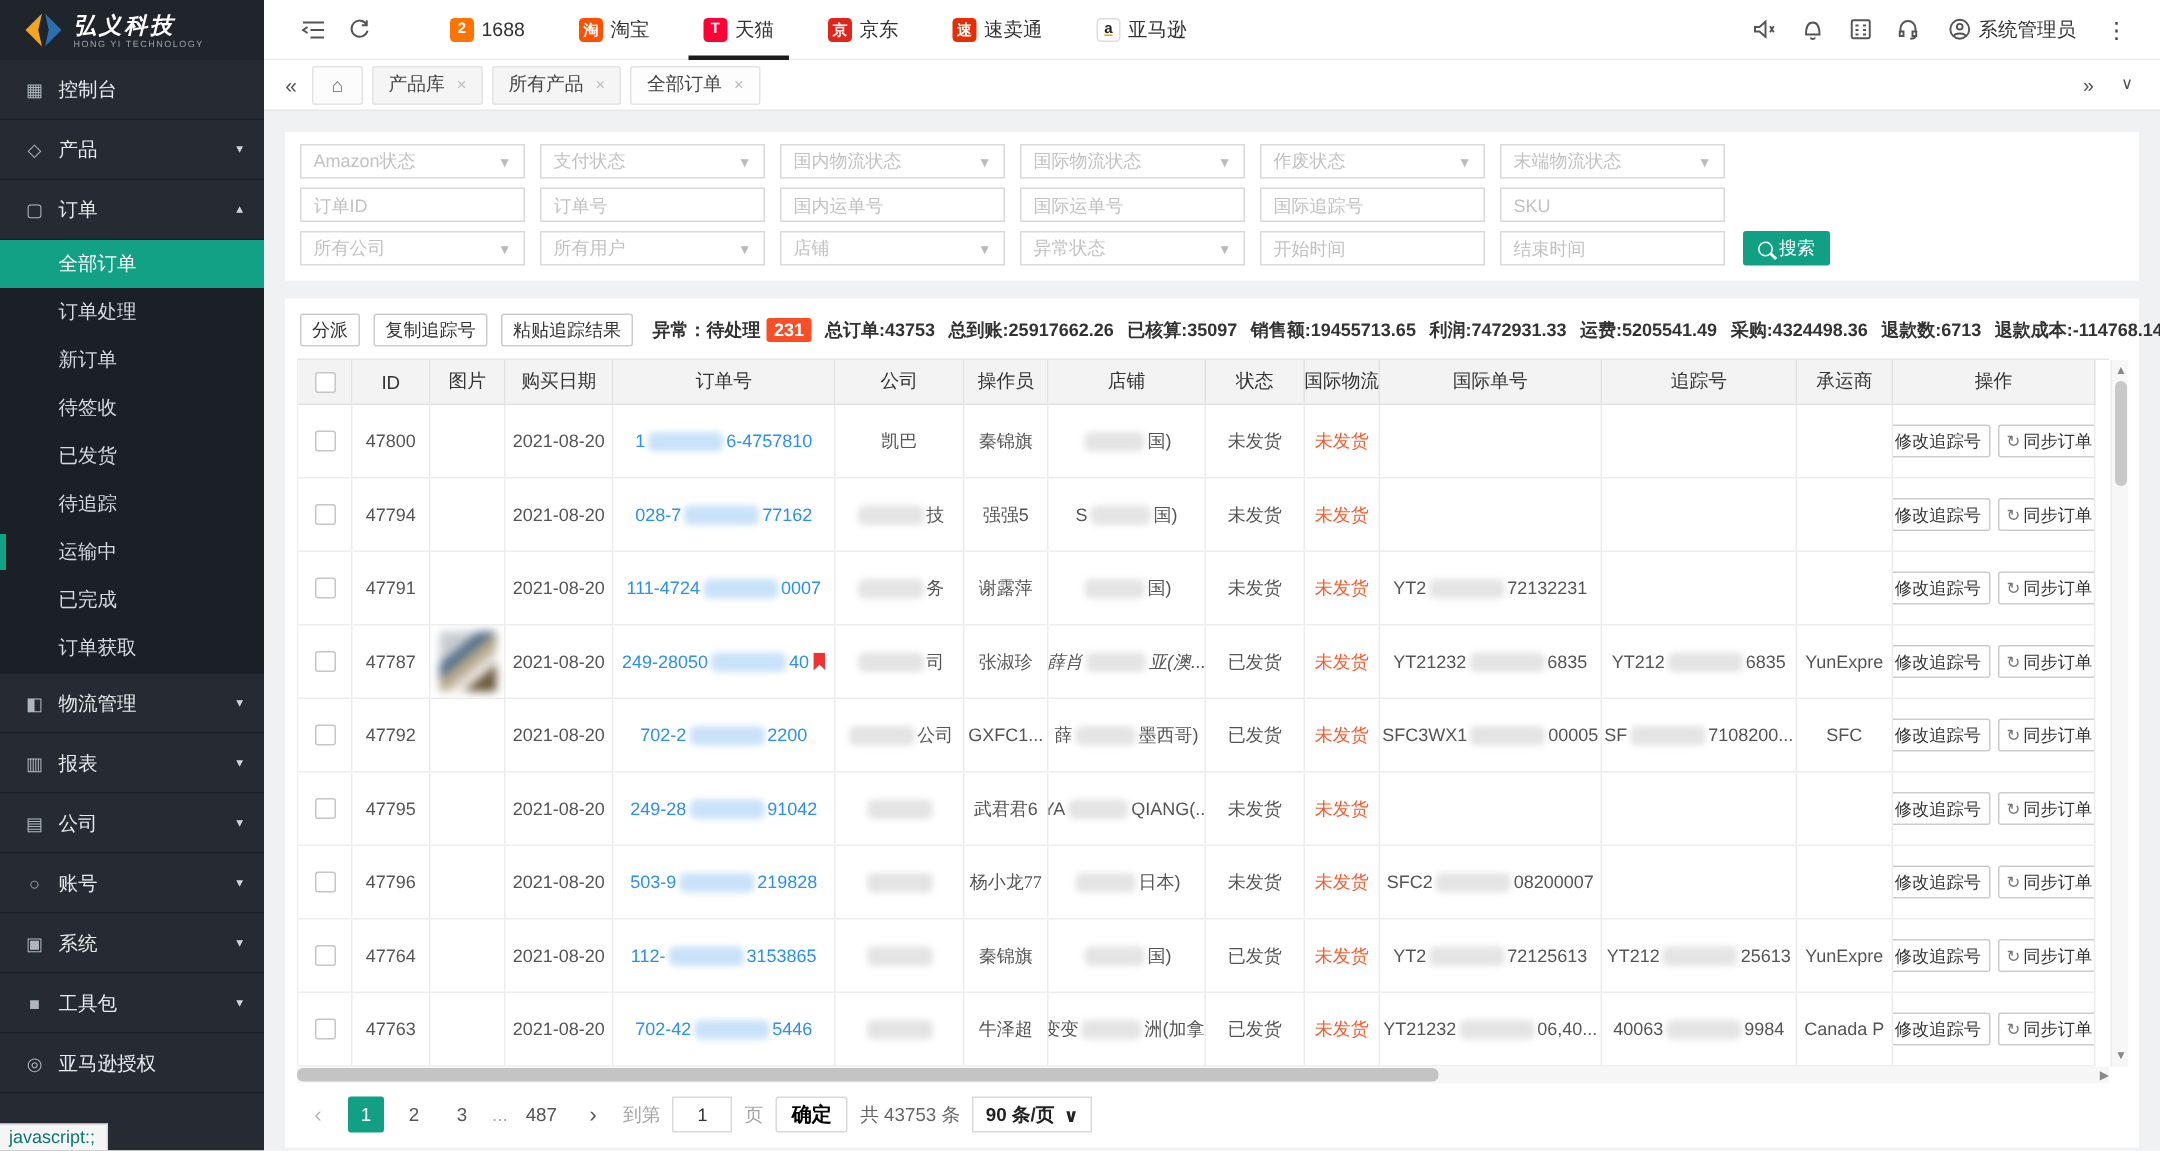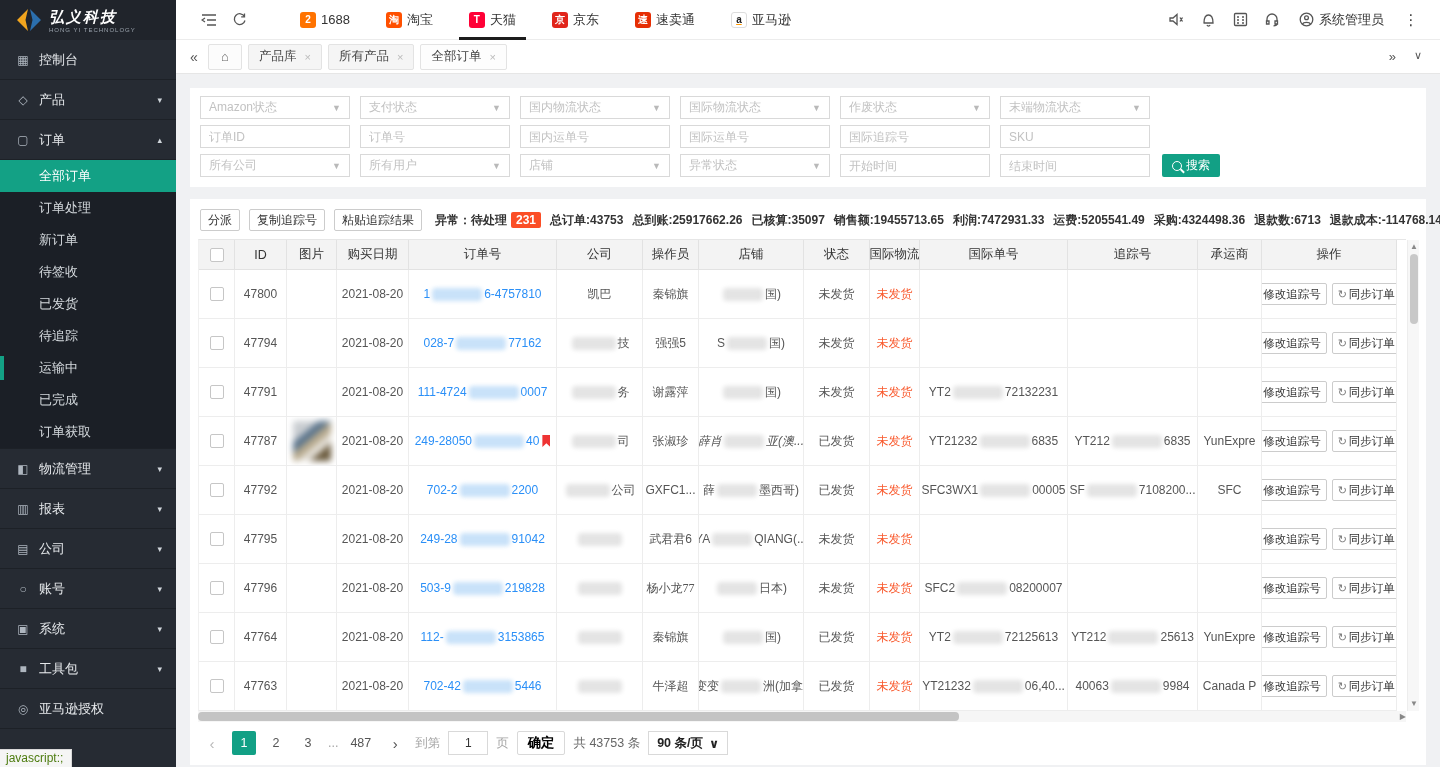--- a/index.html
+++ b/index.html
@@ -95,21 +95,21 @@
   .pager { display:flex; align-items:center; gap:8px; padding:9px 2px 10px 2px; font-size:12.5px; color:#666;}
   .pg { min-width:24px; height:24px; display:flex; align-items:center; justify-content:center; border-radius:2px; cursor:pointer; color:#555; padding:0 4px;}
   .pg.active { background:#12a085; color:#fff;}
   .pg.nav { color:#b9b9b9; font-size:15px;}
   .pg.nav.next { color:#555;}
   .goto-input { width:40px; height:24px; border:1px solid #d9d9d9; text-align:center; font-size:12px; color:#333; outline:none;}
   .confirm-btn { height:24px; padding:0 10px; border:1px solid #d9d9d9; background:#fff; font-weight:bold; border-radius:2px; cursor:pointer;}
   .psize { height:24px; border:1px solid #d9d9d9; display:flex; align-items:center; gap:6px; padding:0 8px; cursor:pointer; color:#222; font-weight:bold;}
   .gray { color:#a5a5a5;}
 
-  .statusbar { position:absolute; left:0; bottom:0; background:#f5f5f5; border:1px solid #d9d9d9; border-left:none; border-bottom:none; padding:1px 8px 2px 6px; font-size:12px; color:#4d7c0f; z-index:20;}
+  .statusbar { position:absolute; left:0; bottom:0; background:#f5f5f5; border:1px solid #d9d9d9; border-left:none; border-bottom:none; padding:1px 8px 2px 6px; font-size:12px; color:#0f766e; z-index:20;}
   svg { stroke:#555; fill:none; stroke-width:1.3;}
 </style>
 </head>
 <body>
 
 <div class="app">
 
   <div class="sidebar">
     <div class="logo">
       <svg class="logo-mark" viewBox="0 0 26 24">

